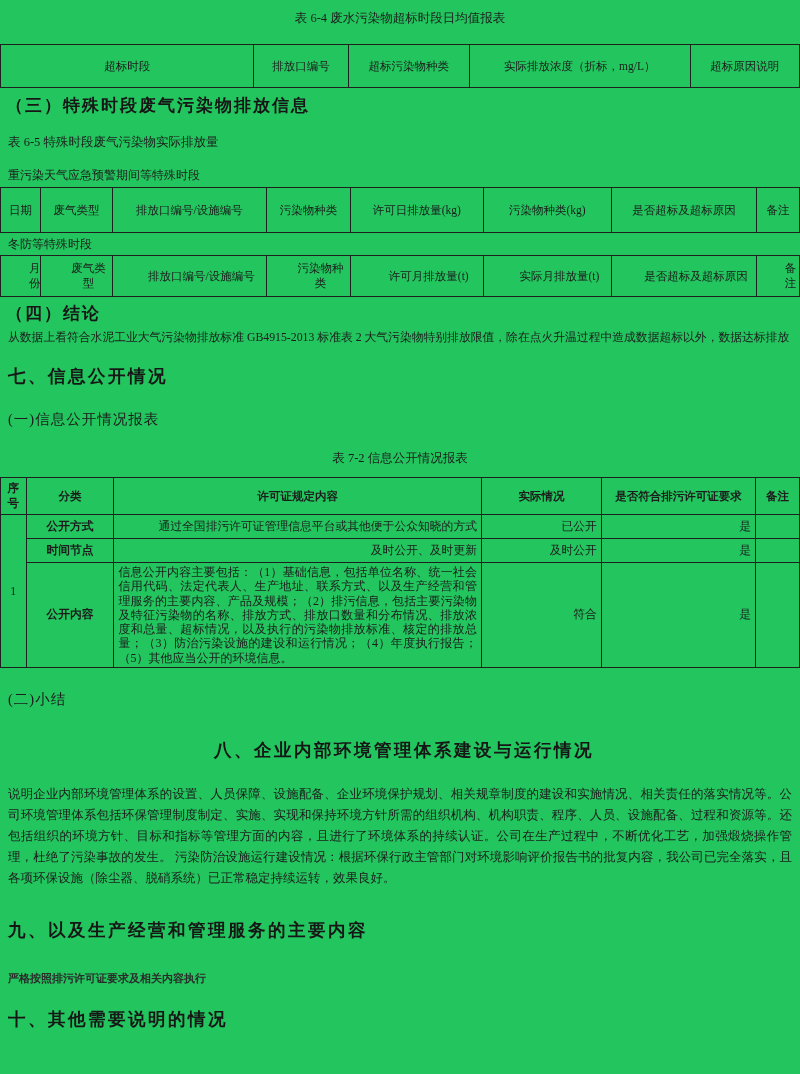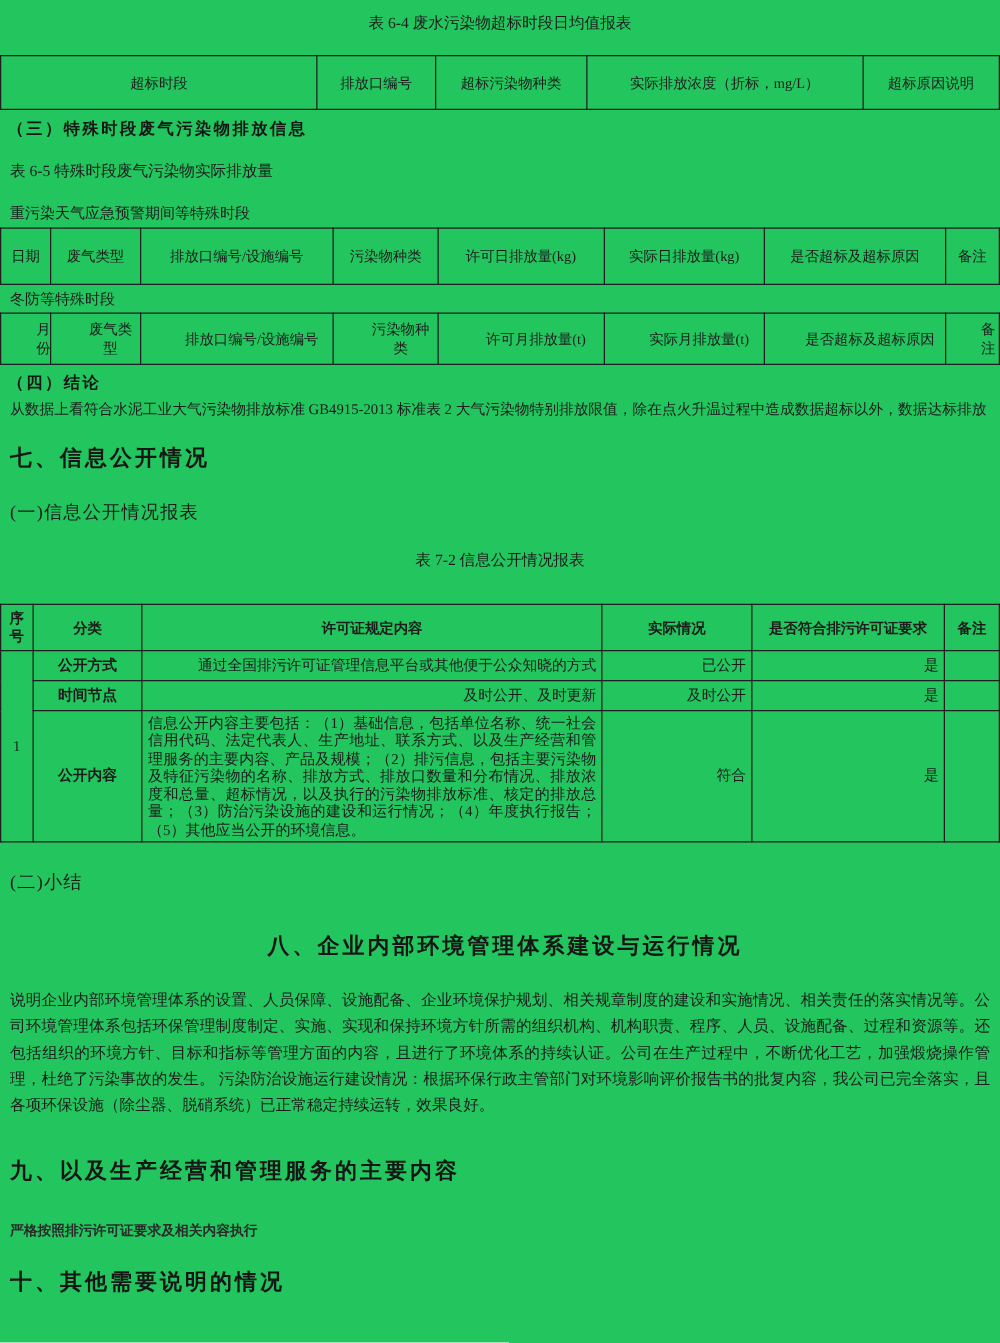--- a/index.html
+++ b/index.html
@@ -19,35 +19,35 @@
     font-size:17.5px;font-weight:700;letter-spacing:2.5px;
     margin:18px 0 0 8px;color:#161616;
   }
   h2.subsec{
     font-family:"Liberation Serif","DejaVu Serif",serif;
     font-size:14.5px;font-weight:400;letter-spacing:1px;
     margin:22px 0 0 8px;color:#1c1c1c;
   }
   h3.paren{
     font-family:"Liberation Sans","DejaVu Sans",sans-serif;
-    font-size:13px;font-weight:700;letter-spacing:2px;
+    font-size:17px;font-weight:700;letter-spacing:2px;
     margin:6px 0 0 6px;color:#161616;
   }
   h3.paren.four{margin-top:5px;}
   table.grid{width:100%;border-collapse:collapse;table-layout:fixed;}
   .grid th,.grid td{
     border:1px solid #1f1f1f;font-weight:400;font-size:11.5px;
     text-align:center;vertical-align:middle;padding:2px 4px;color:#1c1c1c;
     overflow:hidden;
   }
   table.t64{margin-top:17px;padding-left:34px;}
   .t64 th{height:38px;}
   table.t65 .hrow th{height:40px;}
   table.t65w .hrow th{height:36px;padding-left:28px;}
-  table.t71{margin-top:26px;border:1.5px solid #1a1a1a;}
+  table.t71{margin-top:10px;border:1.5px solid #1a1a1a;}
   .t71 th{height:32px;font-weight:700;font-family:"Liberation Sans","DejaVu Sans",sans-serif;font-size:11.5px;}
   .t71 td{font-size:11.8px;}
   .t71 td.cat{font-weight:700;font-family:"Liberation Sans","DejaVu Sans",sans-serif;}
   .t71 tr.r-short td{height:19px;}
   .t71 td.long{
     text-align:justify;vertical-align:middle;line-height:14.3px;
     padding:2px 4px;font-size:12px;
   }
   .t71 td.lft{text-align:right;}
   p.bodytext{
@@ -109,21 +109,21 @@
         <col style="width:18.1%">
         <col style="width:5.4%">
     </colgroup>
     <tbody>
         <tr class="hrow">
       <th>日期</th>
       <th>废气类型</th>
       <th>排放口编号/设施编号</th>
       <th>污染物种类</th>
       <th>许可日排放量(kg)</th>
-      <th>实际日排放量(kg)</th>
+      <th>污染物种类(kg)</th>
       <th>是否超标及超标原因</th>
       <th>备注</th>
     </tr>
   </tbody>
     </table>
 
   <div class="sub-label winter">冬防等特殊时段</div>
 
   <table class="grid t65w">
     <colgroup>

